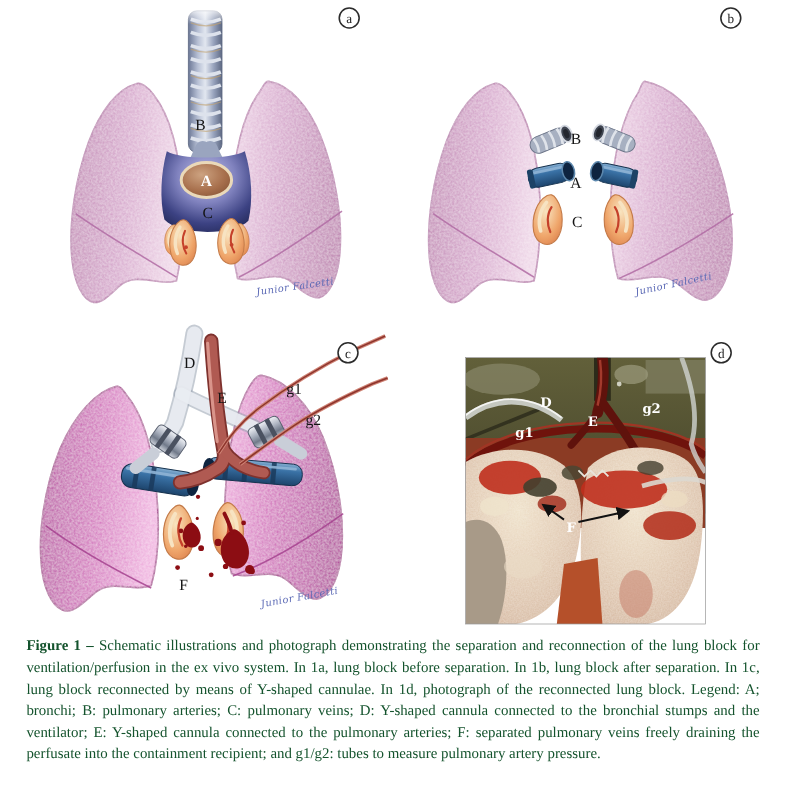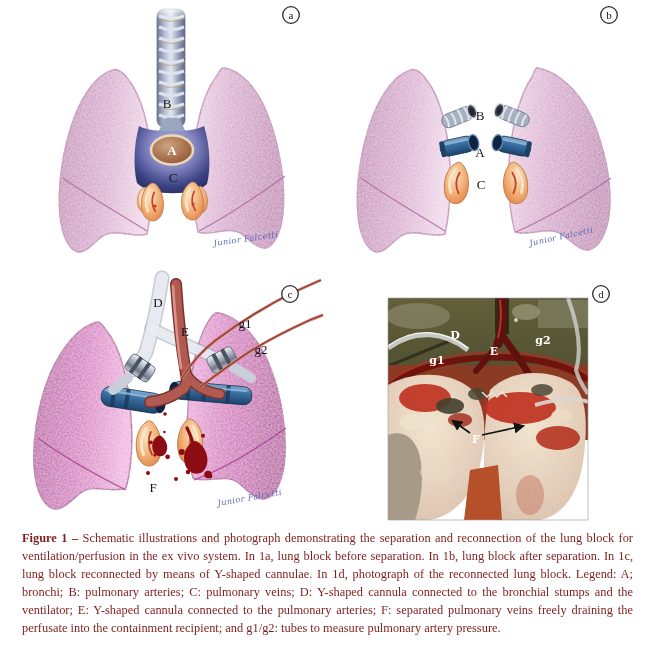--- a/index.html
+++ b/index.html
@@ -4,21 +4,21 @@
 <style>
   html,body{margin:0;padding:0;background:#fff;}
   .fig{position:relative;width:655px;height:665px;background:#fff;overflow:hidden;
        font-family:"Liberation Serif",serif;}
   svg.panel{position:absolute;display:block;}
   .p-a{left:0;top:0;}
   .p-b{left:330px;top:0;}
   .p-c{left:0;top:270px;}
   .p-d{left:330px;top:270px;}
   .caption{position:absolute;left:22px;top:529px;width:611px;margin:0;
-           font-size:12.4px;line-height:18.1px;text-align:justify;color:#7f1d1d;}
+           font-size:12.4px;line-height:18.1px;text-align:justify;color:#14532d;}
   .caption b{font-weight:bold;}
   text{user-select:none;}
   .lbl{font-family:"Liberation Serif",serif;font-size:13px;fill:#141414;text-anchor:middle;}
   .lblw{font-family:"Liberation Serif",serif;font-size:13px;font-weight:bold;fill:#fff;text-anchor:middle;}
   .ptag{font-family:"Liberation Serif",serif;font-size:11px;fill:#222;text-anchor:middle;}
   .sig{font-family:"DejaVu Serif",serif;font-style:italic;font-size:8.2px;fill:#5b69b5;letter-spacing:.4px;}
   .plbl{font-family:"DejaVu Serif",serif;font-weight:bold;font-size:11px;fill:#fff;text-anchor:middle;}
 </style>
 </head>
 <body>

